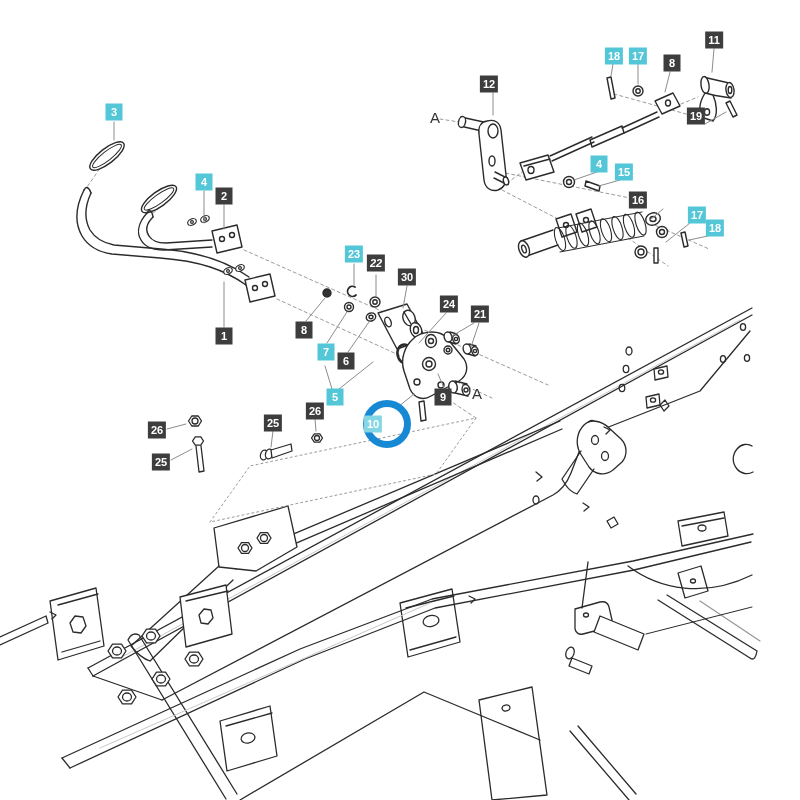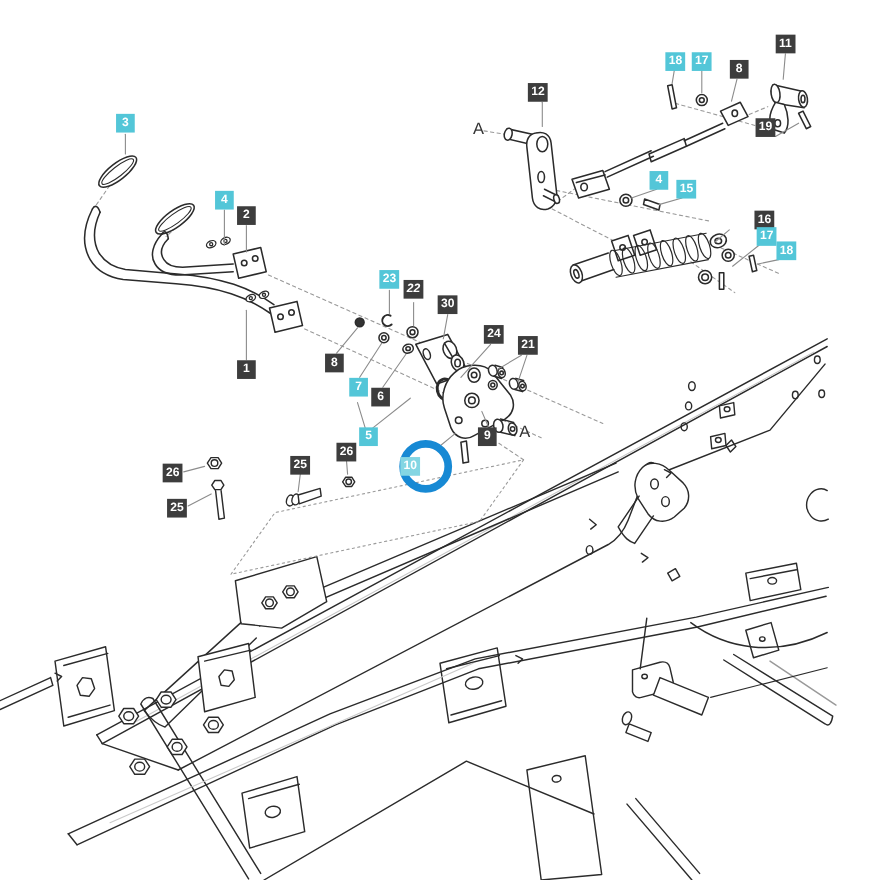--- a/index.html
+++ b/index.html
@@ -401,20 +401,20 @@
       <div class="part-label dark" style="left: 273px; top: 423px;">25</div>
       <div class="part-label dark" style="left: 315px; top: 411px;">26</div>
       <div class="part-label dark" style="left: 489px; top: 84px;">12</div>
       <div class="part-label cyan" style="left: 614px; top: 56px;">18</div>
       <div class="part-label cyan" style="left: 638px; top: 56px;">17</div>
       <div class="part-label dark" style="left: 672px; top: 63px;">8</div>
       <div class="part-label dark" style="left: 714px; top: 40px;">11</div>
       <div class="part-label dark" style="left: 696px; top: 116px;">19</div>
       <div class="part-label cyan" style="left: 599px; top: 164px;">4</div>
       <div class="part-label cyan" style="left: 624px; top: 172px;">15</div>
-      <div class="part-label dark" style="left: 695px; top: 200px;">16</div>
+      <div class="part-label dark" style="left: 638px; top: 200px;">16</div>
       <div class="part-label cyan" style="left: 697px; top: 215px;">17</div>
       <div class="part-label cyan" style="left: 715px; top: 228px;">18</div>
       <div class="marker-letter" style="left: 435px; top: 117px;">A</div>
       <div class="marker-letter" style="left: 477px; top: 393px;">A</div>
     </div>
 
 </div>
 
 </body></html>

